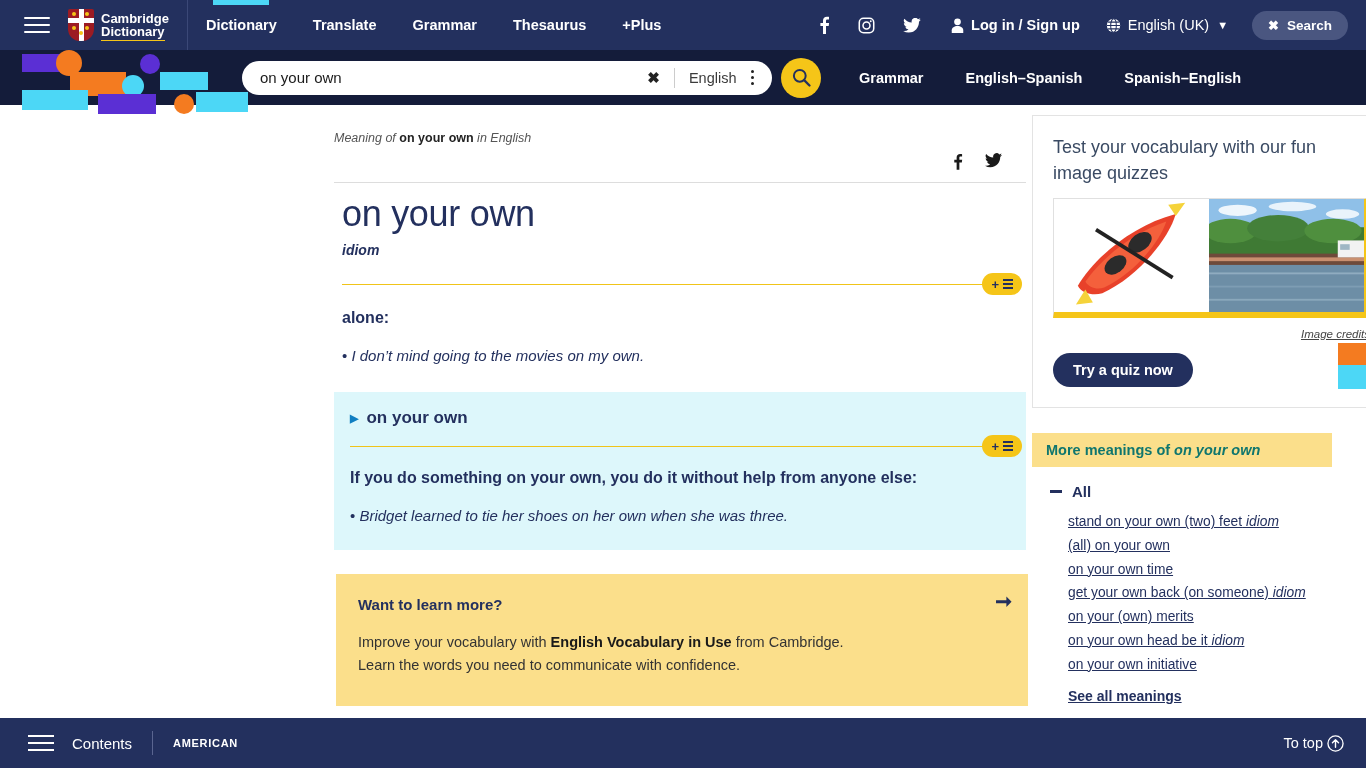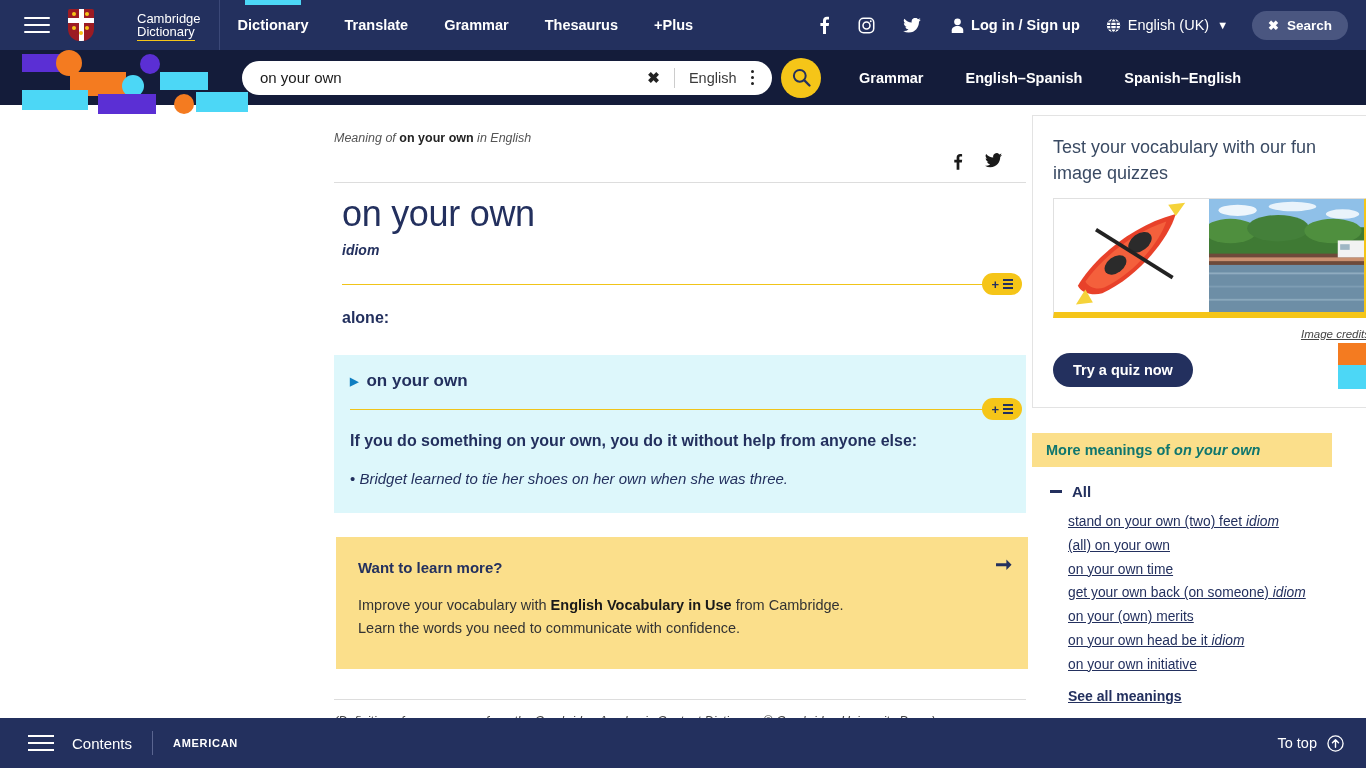--- a/index.html
+++ b/index.html
@@ -31,21 +31,21 @@
   .crest::after {
     content:""; position:absolute; top:9px; left:0; width:100%; height:5px;
     background:#fff;
   }
   .crest i {
     position:absolute; width:4px; height:4px; background:#f5c518; border-radius:50%;
   }
   .crest i:nth-child(1){ left:4px; top:3px;} .crest i:nth-child(2){ left:17px; top:3px;}
   .crest i:nth-child(3){ left:4px; top:17px;} .crest i:nth-child(4){ left:17px; top:17px;}
   .crest i:nth-child(5){ left:10.5px; top:22px;}
-  .logotext { color:#fff; font-size:13px; line-height:13.5px; font-weight:400;margin-left:36px; }
+  .logotext { color:#fff; font-size:13px; line-height:13.5px; font-weight:700; }
   .logotext u { text-decoration: none; border-bottom: 1.5px solid #f5c518; padding-bottom:1px;}
 
   .navdiv { width:1px; height:50px; background:#3b4877; margin-left:18px; }
 
   .navlinks { display:flex; align-items:center; height:50px; }
   .navlink {
     color:#fff; font-size:14.5px; font-weight:bold; padding:0 18px;
     height:50px; display:flex; align-items:center; position:relative; cursor:pointer;
     white-space: nowrap;
   }
@@ -168,21 +168,21 @@
   .bottombar {
     position:absolute; left:0; bottom:0; width:1366px; height:50px; background:#23305e;
     display:flex; align-items:center;
   }
   .bburger{ width:26px; margin-left:28px; cursor:pointer;}
   .bburger span{ display:block;height:2px;background:#fff;margin:5px 0;}
   .bcontents{ color:#fff; font-size:15px; margin-left:18px; cursor:pointer;}
   .bdiv{ width:1px;height:24px;background:#5a6590;margin-left:20px;}
   .bamerican{ color:#fff;font-size:11px;font-weight:bold;letter-spacing:.7px;margin-left:20px;}
   .totop{ margin-left:auto; margin-right:22px; color:#fff; font-size:14.5px;
-          display:flex; align-items:center; gap:10px; cursor:pointer;}
+          display:flex; align-items:center; gap:4px; cursor:pointer;}
 </style>
 </head>
 <body>
 
 <div class="topnav">
   <div class="burger">
     <span></span>
       <span></span>
       <span></span>
   </div>
@@ -325,20 +325,23 @@
         <span class="lines">
             <i></i>
             <i></i>
             <i></i>
           </span>
       </span>
     </div>
 
     <div class="defblock">
       <div class="def">alone:</div>
+      <div class="ex">
+        <span class="bullet">• </span><span>I don’t mind going to the movies on my own.</span>
+      </div>
     </div>
 
     <div class="blueblock">
       <div style="padding-left:8px;">
         <div class="bbhead">
           <span class="tri">▶</span>
           <span>on your own</span>
         </div>
       </div>
       <div class="divline" style="margin-top:18px;width:644px;">

